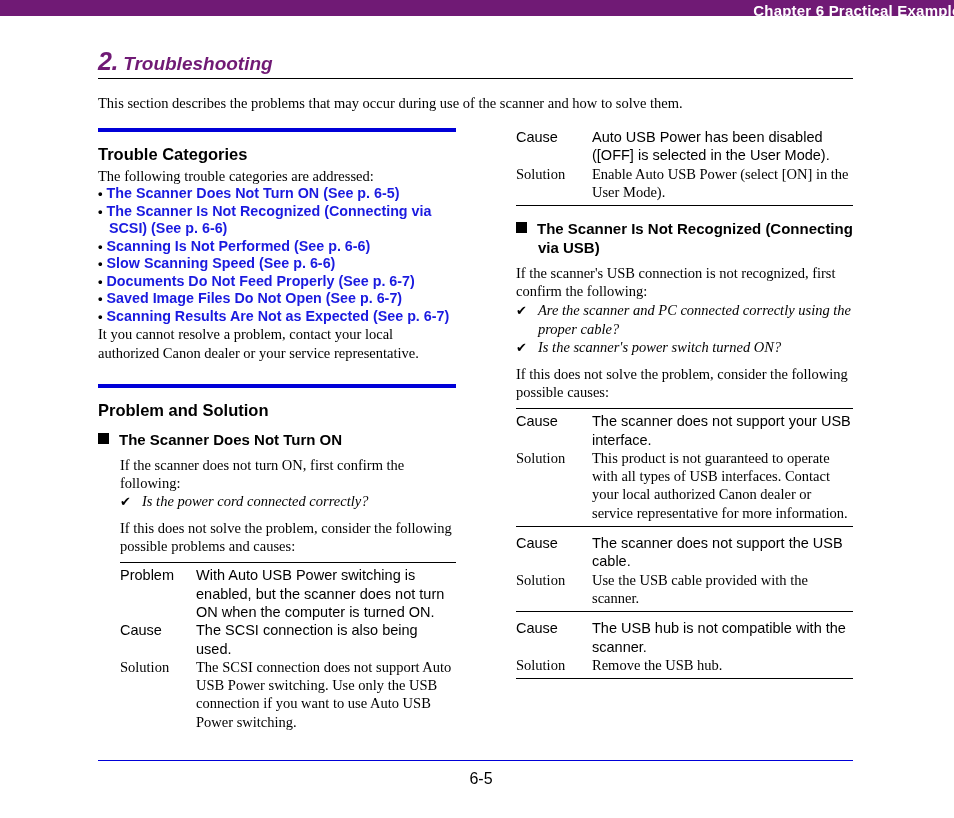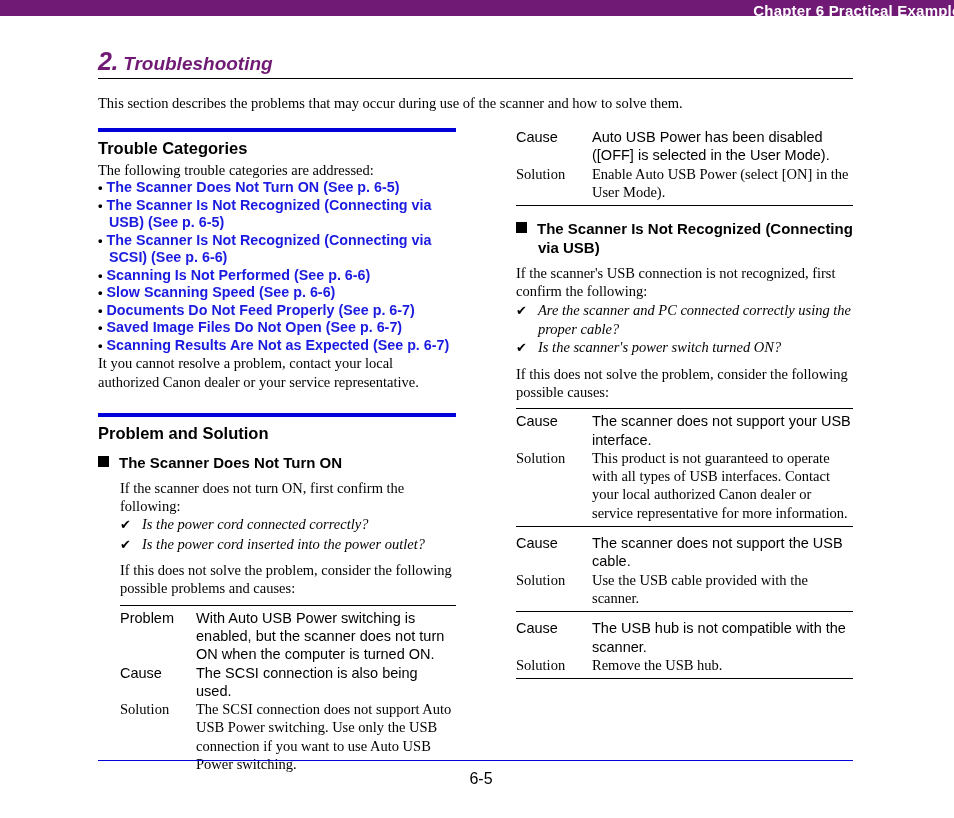--- a/index.html
+++ b/index.html
@@ -88,21 +88,21 @@
     height: 4px;
     background: #0000d8;
     width: 100%;
     margin-bottom: 6px;
   }
   h2.head-blue {
     font-family: "Liberation Sans", sans-serif;
     font-weight: bold;
     font-size: 16.5px;
     line-height: 20px;
-    margin: 0 0 3px 0;
+    margin: 12px 0 3px 0;
   }
 
   p.body {
     margin: 0;
     font-size: 14.5px;
     line-height: 18.3px;
   }
   .gap-sm { height: 7px; }
   .gap-md { height: 13px; }
   .gap-lg { height: 22px; }
@@ -231,25 +231,20 @@
   <h2 class="head-blue">Trouble Categories</h2>
   <p class="body">The following trouble categories are addressed:</p>
 
   <ul class="linklist">
     <li>
       <span class="bul">•</span>
       <span class="ltxt">The Scanner Does Not Turn ON (See p. 6-5)</span>
     </li>
     <li>
       <span class="bul">•</span>
-      <span class="ltxt">The Scanner Is Not Recognized (Connecting via USB)</span>
-      <span class="ltxt">(See p. 6-5)</span>
-    </li>
-    <li>
-      <span class="bul">•</span>
       <span class="ltxt">The Scanner Is Not Recognized (Connecting via</span>
       <span class="ltxt">SCSI) (See p. 6-6)</span>
     </li>
     <li>
       <span class="bul">•</span>
       <span class="ltxt">Scanning Is Not Performed (See p. 6-6)</span>
     </li>
     <li>
       <span class="bul">•</span>
       <span class="ltxt">Slow Scanning Speed (See p. 6-6)</span>
@@ -281,23 +276,20 @@
     <span class="sq"></span><span>The Scanner Does Not Turn ON</span>
   </p>
 
   <div class="gap-sm"></div>
 
   <div class="indented">
     <p class="body">If the scanner does not turn ON, first confirm the following:</p>
     <ul class="checklist">
       <li>
         <span class="chk">✔</span><span>Is the power cord connected correctly?</span>
-      </li>
-      <li>
-        <span class="chk">✔</span><span>Is the power cord inserted into the power outlet?</span>
       </li>
     </ul>
     <div class="gap-sm"></div>
     <p class="body">If this does not solve the problem, consider the following possible problems and causes:</p>
 
     <div class="gap-sm"></div>
 
     <table class="cs">
       <tbody>
           <tr class="top-rule">

